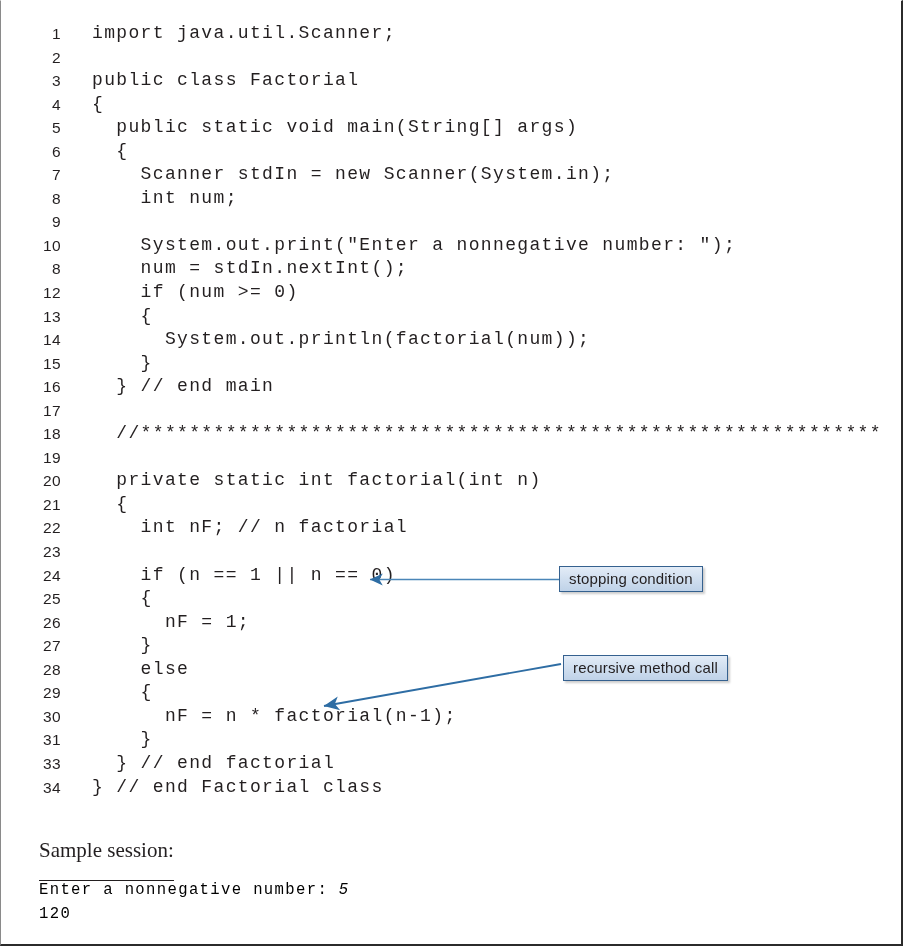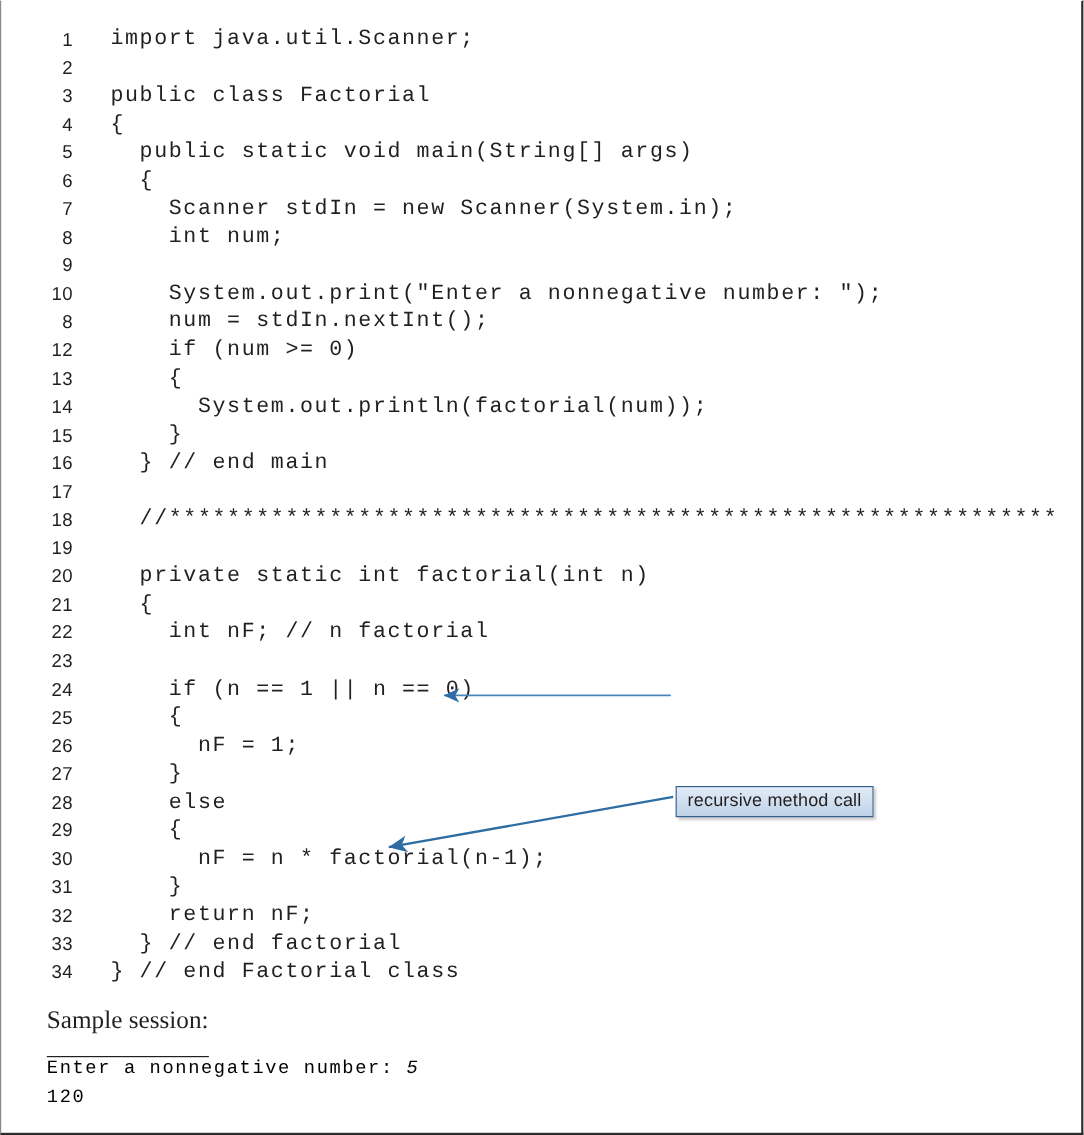--- a/index.html
+++ b/index.html
@@ -146,34 +146,34 @@
     <div class="code-line"><span class="ln">22</span><span class="src">    int nF; // n factorial</span></div>
     <div class="code-line"><span class="ln">23</span><span class="src"></span></div>
     <div class="code-line"><span class="ln">24</span><span class="src">    if (n == 1 || n == 0)</span></div>
     <div class="code-line"><span class="ln">25</span><span class="src">    {</span></div>
     <div class="code-line"><span class="ln">26</span><span class="src">      nF = 1;</span></div>
     <div class="code-line"><span class="ln">27</span><span class="src">    }</span></div>
     <div class="code-line"><span class="ln">28</span><span class="src">    else</span></div>
     <div class="code-line"><span class="ln">29</span><span class="src">    {</span></div>
     <div class="code-line"><span class="ln">30</span><span class="src">      nF = n * factorial(n-1);</span></div>
     <div class="code-line"><span class="ln">31</span><span class="src">    }</span></div>
-    <div class="code-line"><span class="ln">32</span><span class="src">    return nF;</span></div>
     <div class="code-line"><span class="ln">33</span><span class="src">  } // end factorial</span></div>
     <div class="code-line"><span class="ln">34</span><span class="src">} // end Factorial class</span></div>
   </div>
 
   <svg class="arrow-layer" viewBox="0 0 903 946" width="903" height="946">
     <defs>
       <marker id="arrowhead" markerWidth="9" markerHeight="8" refX="8.4" refY="4" orient="auto" markerUnits="strokeWidth">
         <path d="M8.5,4 L0.4,0.3 L2.6,4 L0.4,7.7 Z" fill="#2e6da4"></path>
       </marker>
     </defs>
     <line x1="558" y1="578.5" x2="369" y2="578.5" stroke="#4a86b8" stroke-width="1.6" marker-end="url(#arrowhead)"></line>
     <line x1="560" y1="663" x2="323" y2="705" stroke="#2e6da4" stroke-width="1.9" marker-end="url(#arrowhead)"></line>
   </svg>
 
+  <div class="callout" id="callout-stopping">stopping condition</div>
   <div class="callout" id="callout-recursive">recursive method call</div>
 
   <div class="sample-heading">Sample session:</div>
   <div class="sample-body"><span>Enter a nonnegative number: </span><span class="user-input">5</span>
 <span>120</span></div>
 
 </div>
 
 </body></html>

